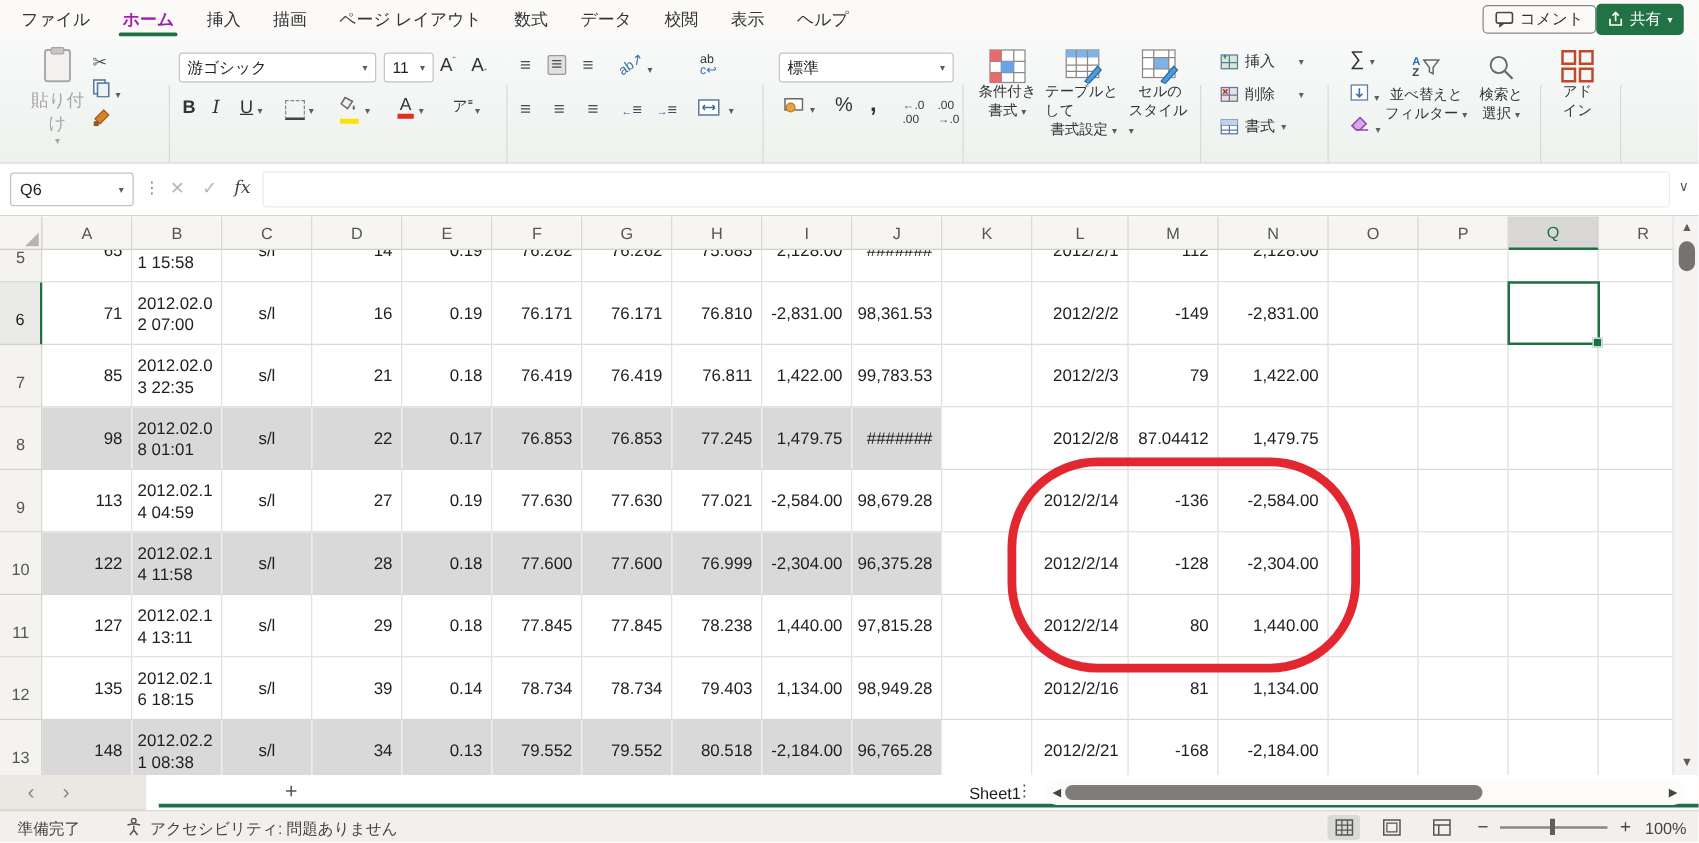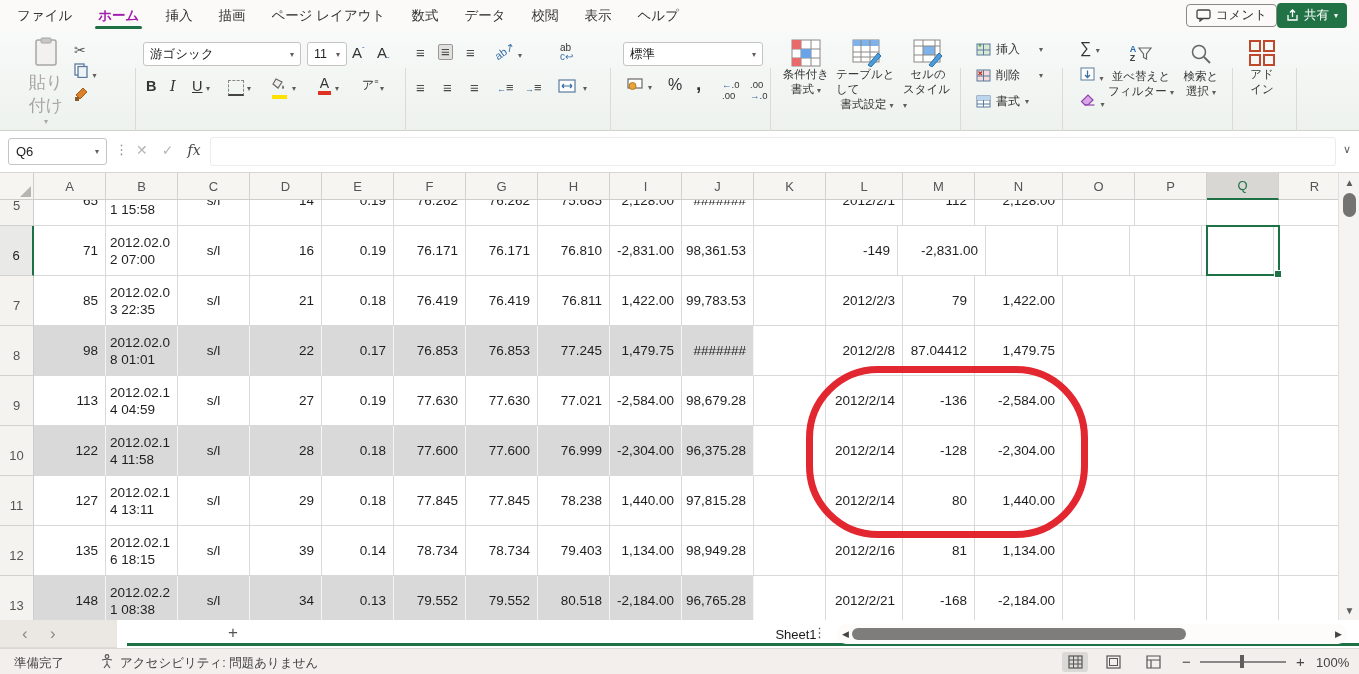--- a/index.html
+++ b/index.html
@@ -122,21 +122,21 @@
     </div>
   </div>
 
   <div class="abs ribbon">
 
     <div class="abs" style="left:24px;top:6px;width:44px;text-align:center">
       <svg width="26" height="30" viewBox="0 0 26 30">
         <rect x="3" y="3" width="20" height="25" rx="2" fill="#f2f1f0" stroke="#a8a6a4" stroke-width="1.5"></rect>
         <rect x="8" y="1" width="10" height="5" rx="1" fill="#c9c7c5" stroke="#a8a6a4"></rect>
       </svg>
-      <div class="gray" style="font-size:17px">貼り付け</div>
+      <div class="gray" style="font-size:14px">貼り付け</div>
       <div class="gray dd">▾</div>
     </div>
     <div class="abs" style="left:74px;top:10px">
       <span style="font-size:14px;color:#56585a">✂</span>
     </div>
     <div class="abs" style="left:74px;top:32px">
       <svg width="14" height="15" viewBox="0 0 14 15">
         <rect x="1" y="1" width="9" height="11" fill="#fff" stroke="#5b7a9d" stroke-width="1.3"></rect>
         <rect x="4" y="3.5" width="9" height="11" fill="#eef3f8" stroke="#5b7a9d" stroke-width="1.3"></rect>
       </svg>
@@ -427,20 +427,21 @@
           </div>
           <div class="cell center" style="width: 72px;">s/l</div>
           <div class="cell right" style="width: 72px;">16</div>
           <div class="cell right" style="width: 72px;">0.19</div>
           <div class="cell right" style="width: 72px;">76.171</div>
           <div class="cell right" style="width: 72px;">76.171</div>
           <div class="cell right" style="width: 72px;">76.810</div>
           <div class="cell right" style="width: 72px;">-2,831.00</div>
           <div class="cell right" style="width: 72px;">98,361.53</div>
           <div class="cell" style="width: 72px;"></div>
+          <div class="cell right" style="width: 77px;">2012/2/2</div>
           <div class="cell right" style="width: 72px;">-149</div>
           <div class="cell right" style="width: 88px;">-2,831.00</div>
           <div class="cell" style="width: 72px;"></div>
           <div class="cell" style="width: 72px;"></div>
           <div class="cell" style="width: 72px;"></div>
           <div class="cell" style="width: 72px;"></div>
         </div>
         <div class="row" style="top: 76px;">
           <div class="rh">7</div>
           <div class="cell right" style="width: 72px;">85</div>

